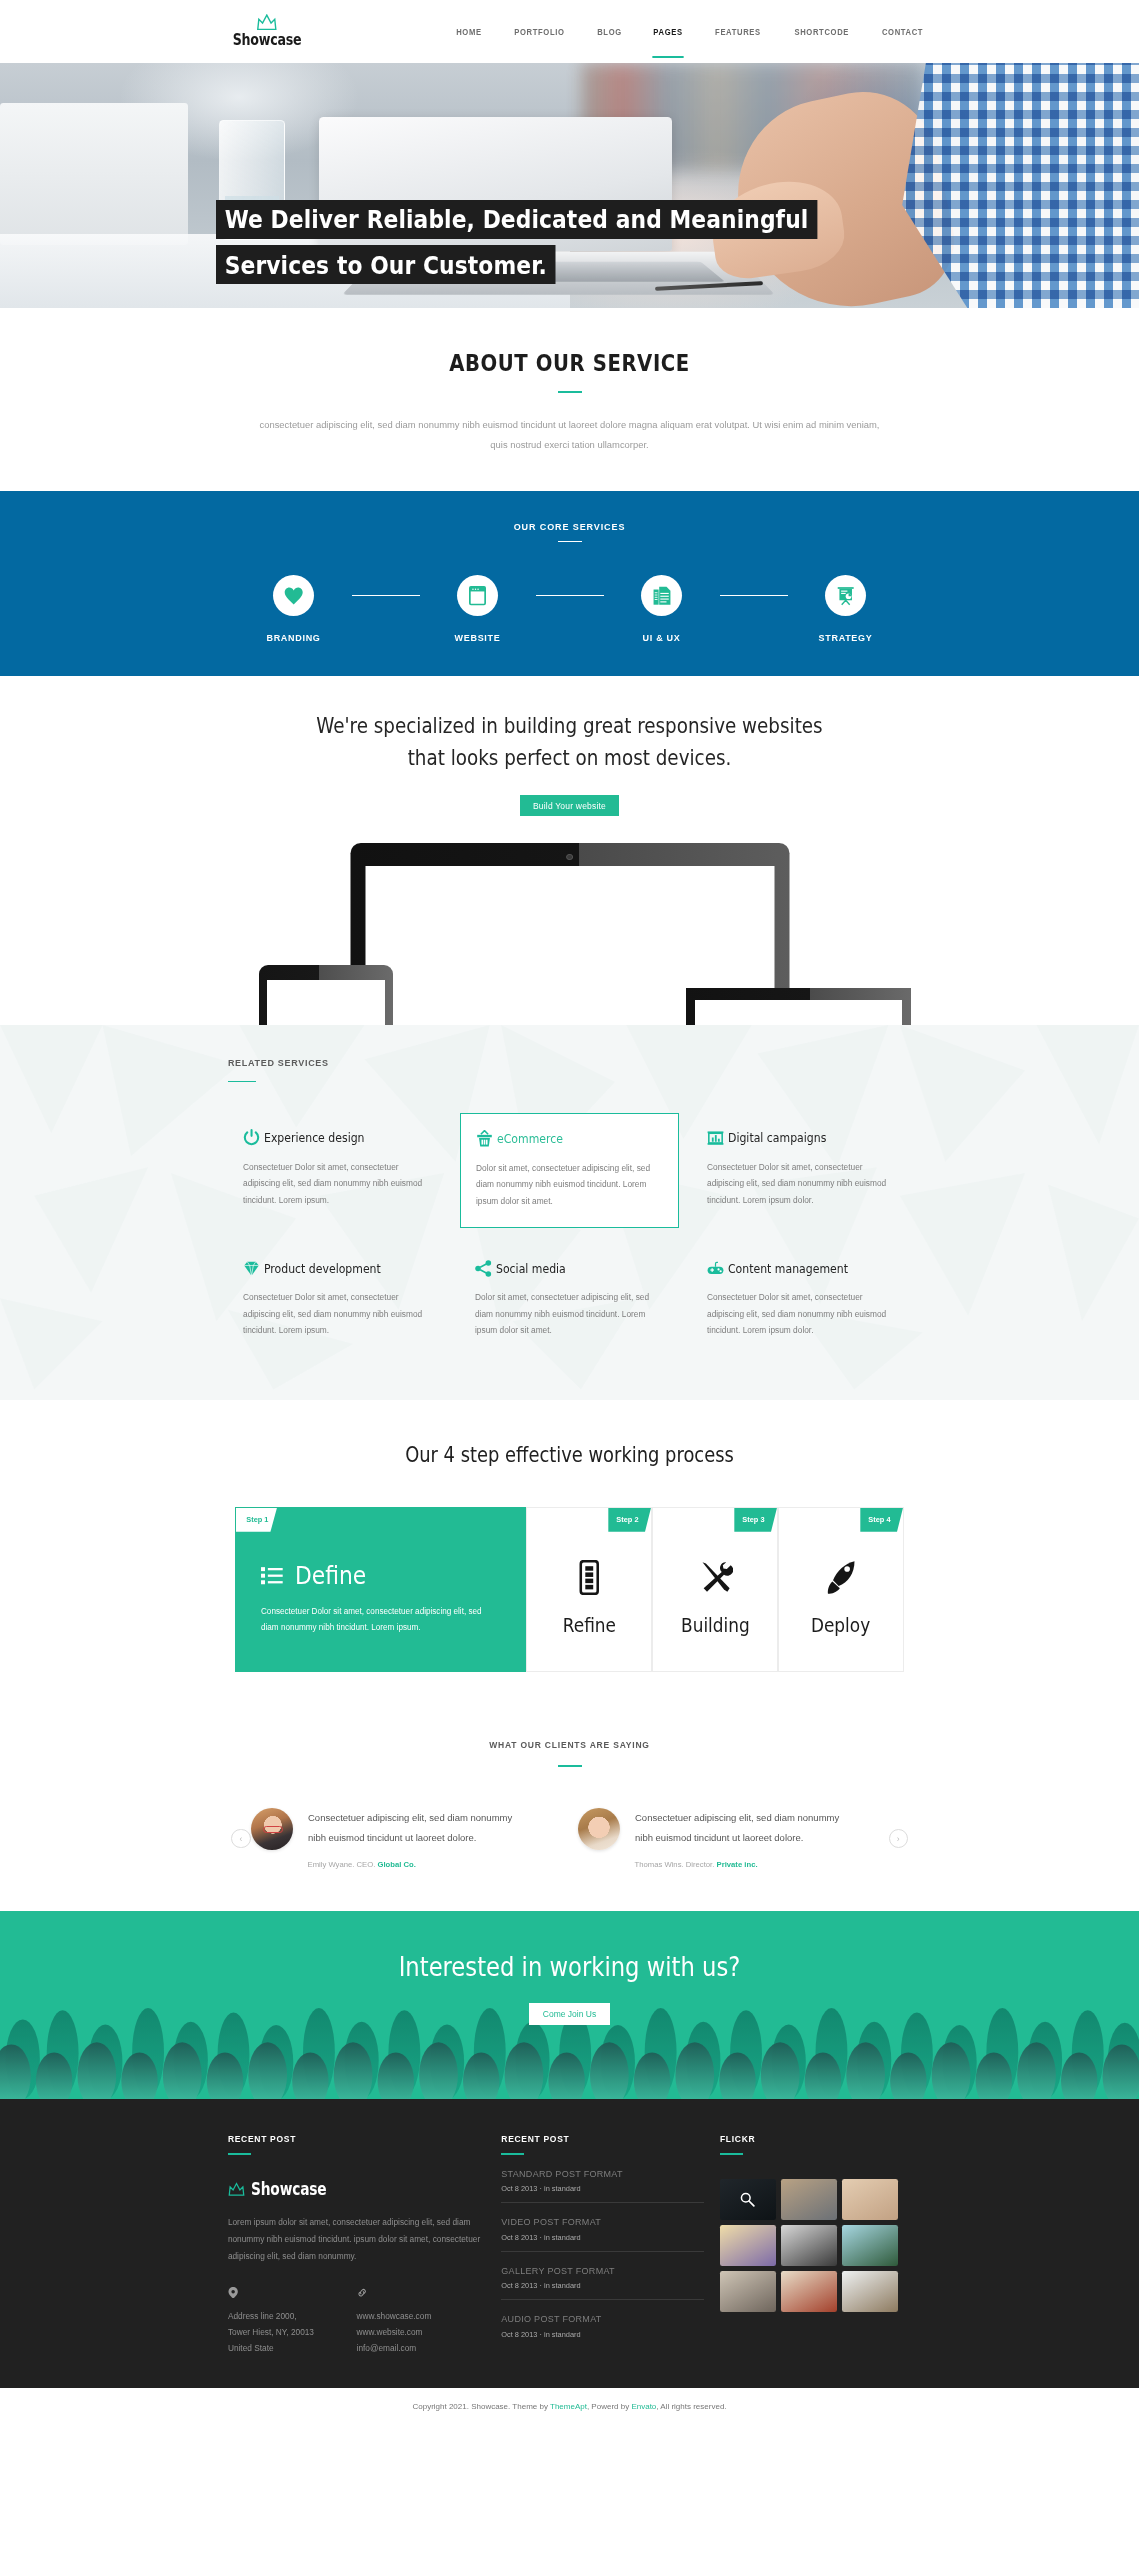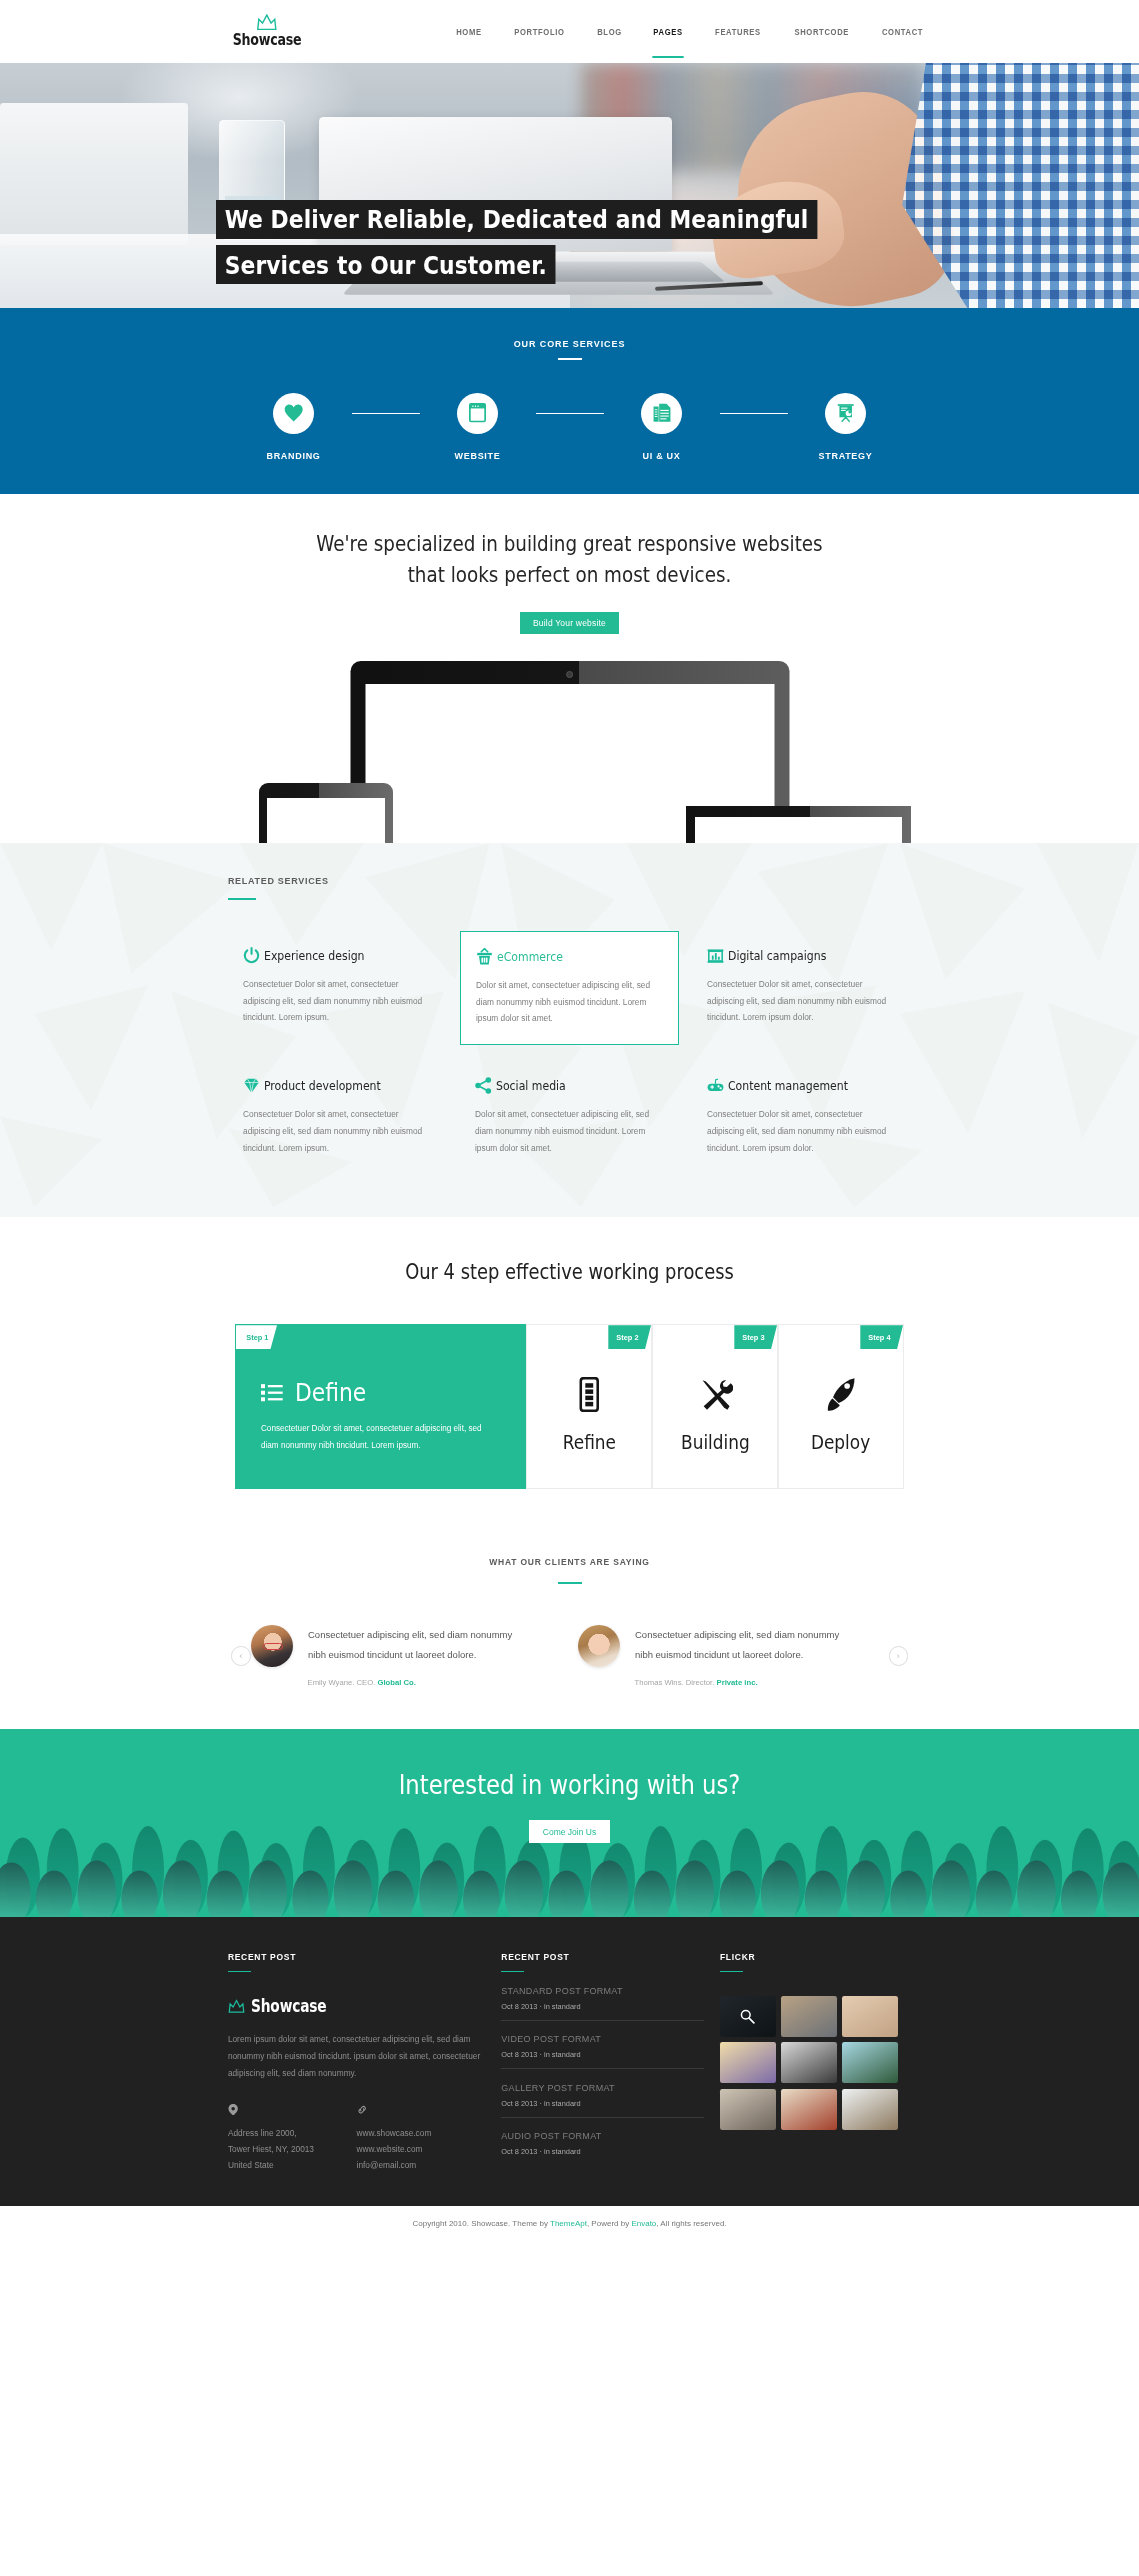--- a/index.html
+++ b/index.html
@@ -410,20 +410,25 @@
       <div class="hp-shirt"></div>
       <div class="hp-glass"></div>
       <div class="hp-pen"></div>
     </div>
     <div class="hero-title">
       <span>We Deliver Reliable, Dedicated and Meaningful</span>
       <span>Services to Our Customer.</span>
     </div>
   </div>
 
+  <div class="about">
+    <h2>ABOUT OUR SERVICE</h2>
+    <div class="rule"></div>
+    <p>consectetuer adipiscing elit, sed diam nonummy nibh euismod tincidunt ut laoreet dolore magna aliquam erat volutpat. Ut wisi enim ad minim veniam, quis nostrud exerci tation ullamcorper.</p>
+  </div>
 
   <div class="core">
     <h3>OUR CORE SERVICES</h3>
     <div class="rule-w"></div>
     <div class="core-items">
       <div class="core-item">
         <div class="core-bubble">
           <svg width="19.4" height="18" viewBox="0 0 34 32">
             <path d="M17 31 C7 22 1 16 1 9.5 C1 4.8 4.6 1 9.2 1 C12.2 1 15 2.8 17 6 C19 2.8 21.8 1 24.8 1 C29.4 1 33 4.8 33 9.5 C33 16 27 22 17 31 Z" fill="#22bb94"></path>
           </svg>
@@ -895,17 +900,17 @@
             <div class="fl" id="fl7" style="background: linear-gradient(150deg, rgb(232, 221, 200), rgb(163, 64, 43));"></div>
             <div class="fl" id="fl8" style="background: linear-gradient(150deg, rgb(238, 241, 242), rgb(141, 122, 95));"></div>
           </div>
         </div>
 
       </div>
     </div>
   </div>
 
   <div class="copy">
-    <span>Copyright 2010. Showcase. Theme by </span><a href="#">ThemeApt</a><span>, Powerd by </span><a href="#">Envato</a><span>, All rights reserved.</span>
+    <span>Copyright 2021. Showcase. Theme by </span><a href="#">ThemeApt</a><span>, Powerd by </span><a href="#">Envato</a><span>, All rights reserved.</span>
   </div>
 
 </div>
 
 
 </body></html>

